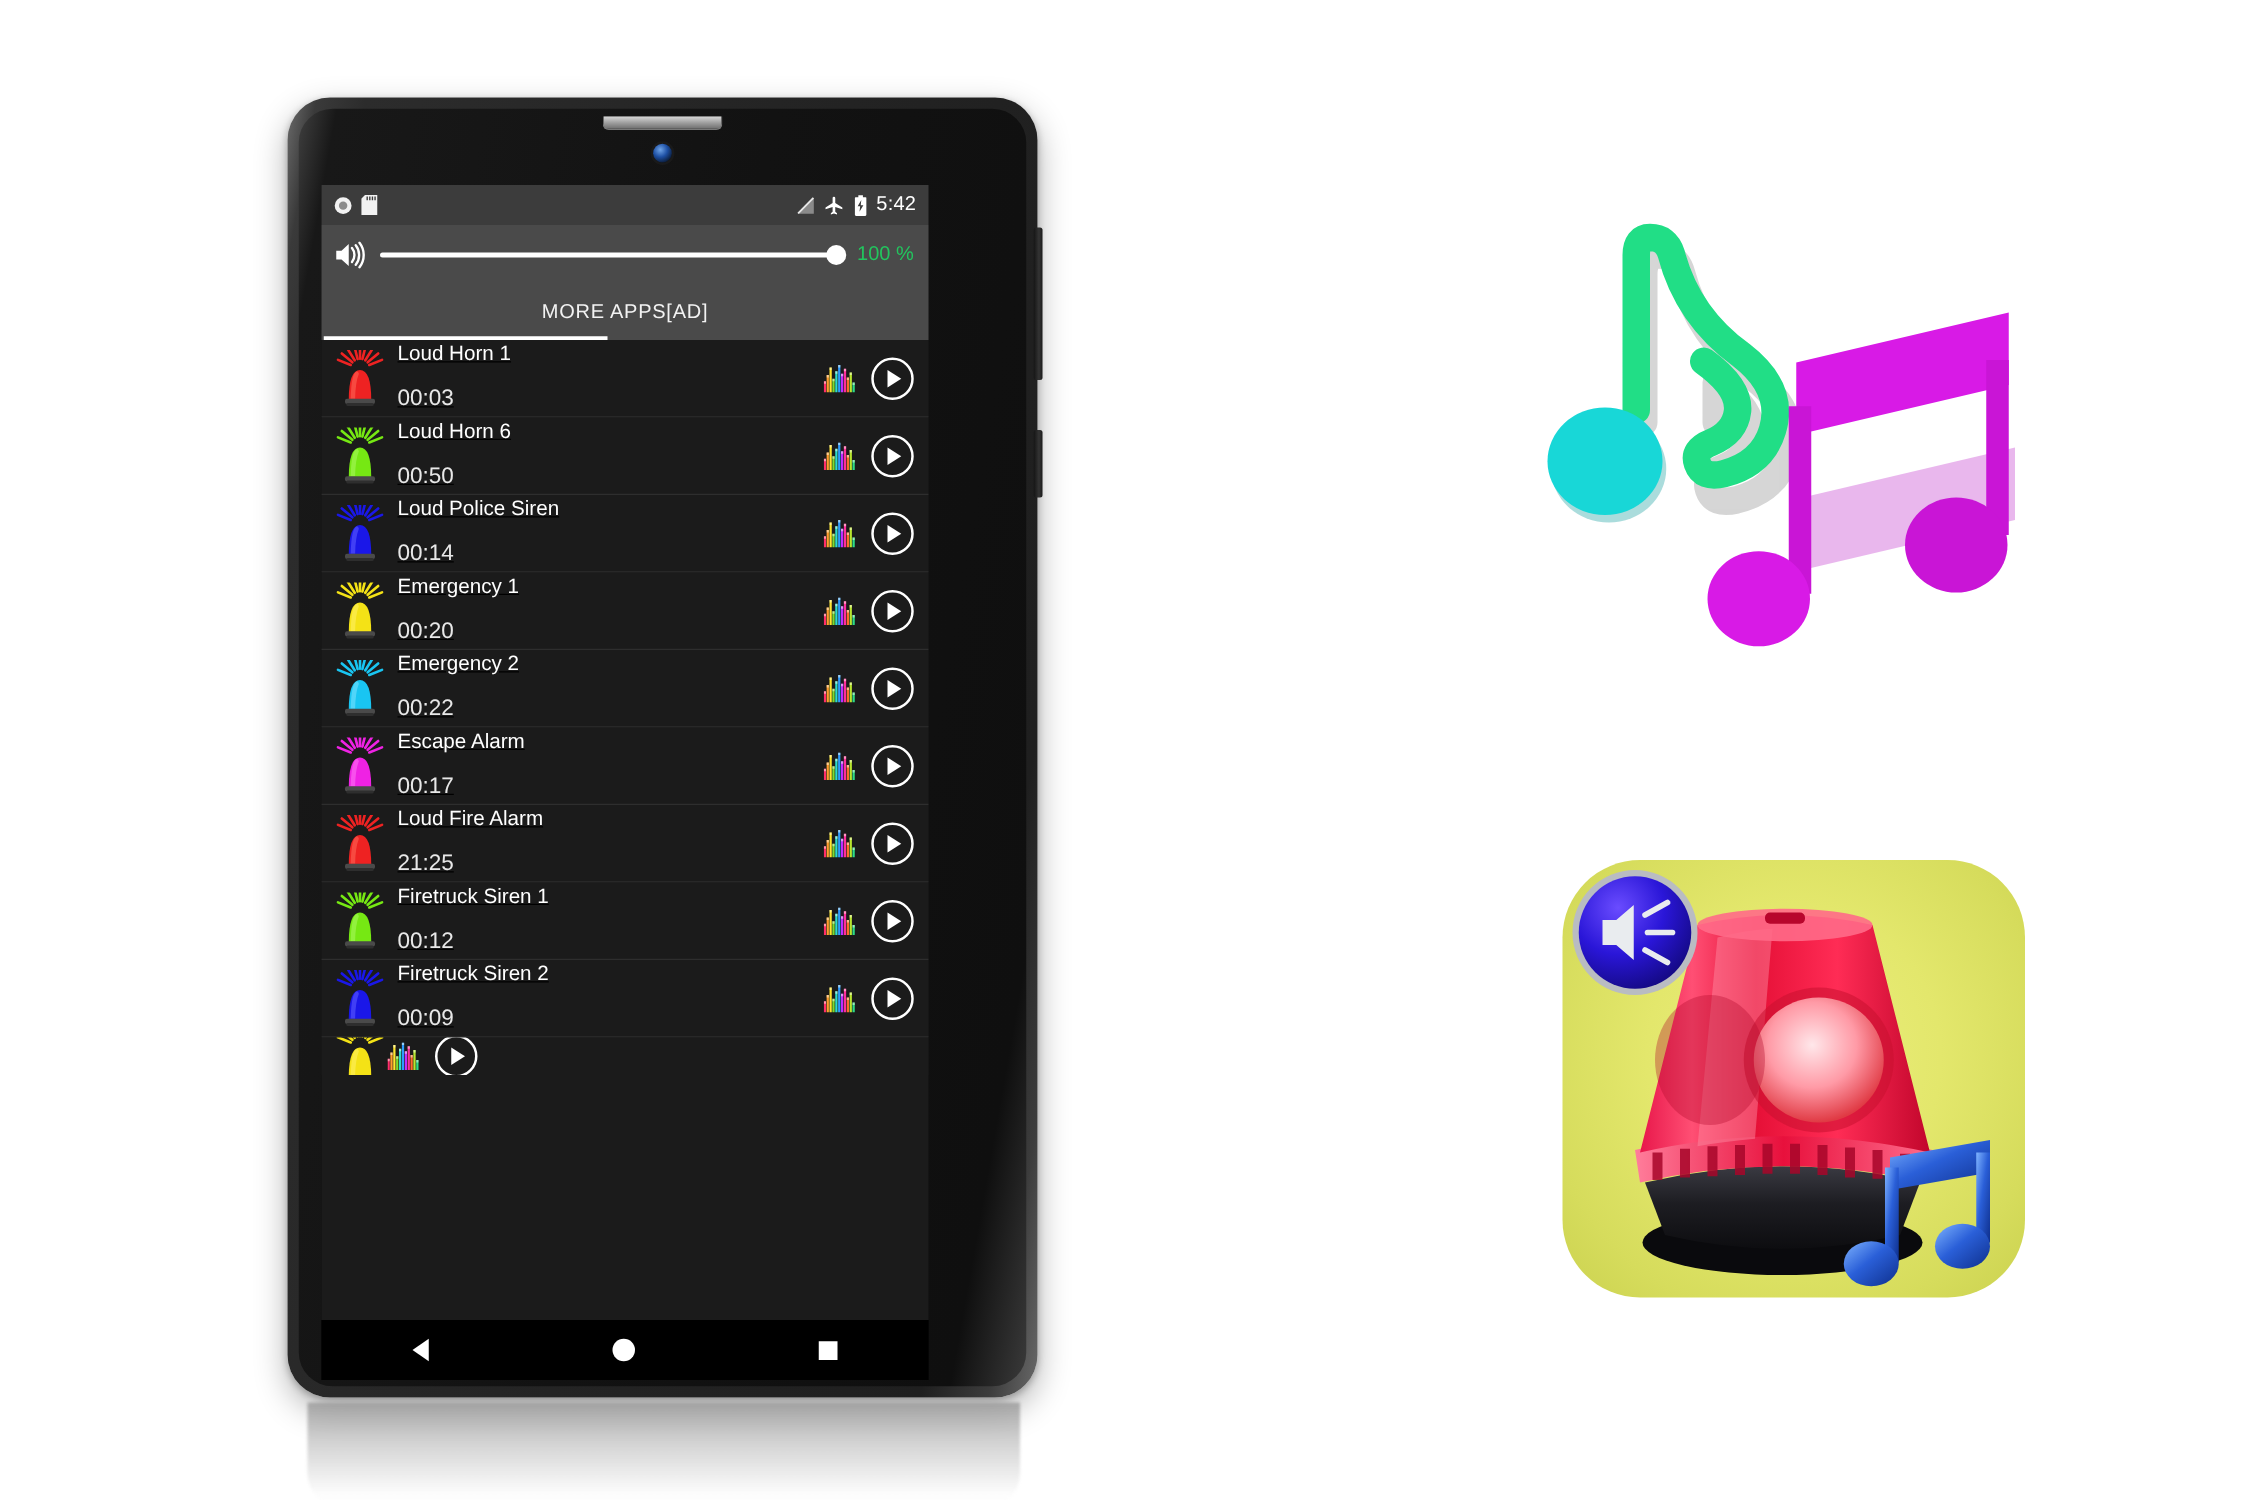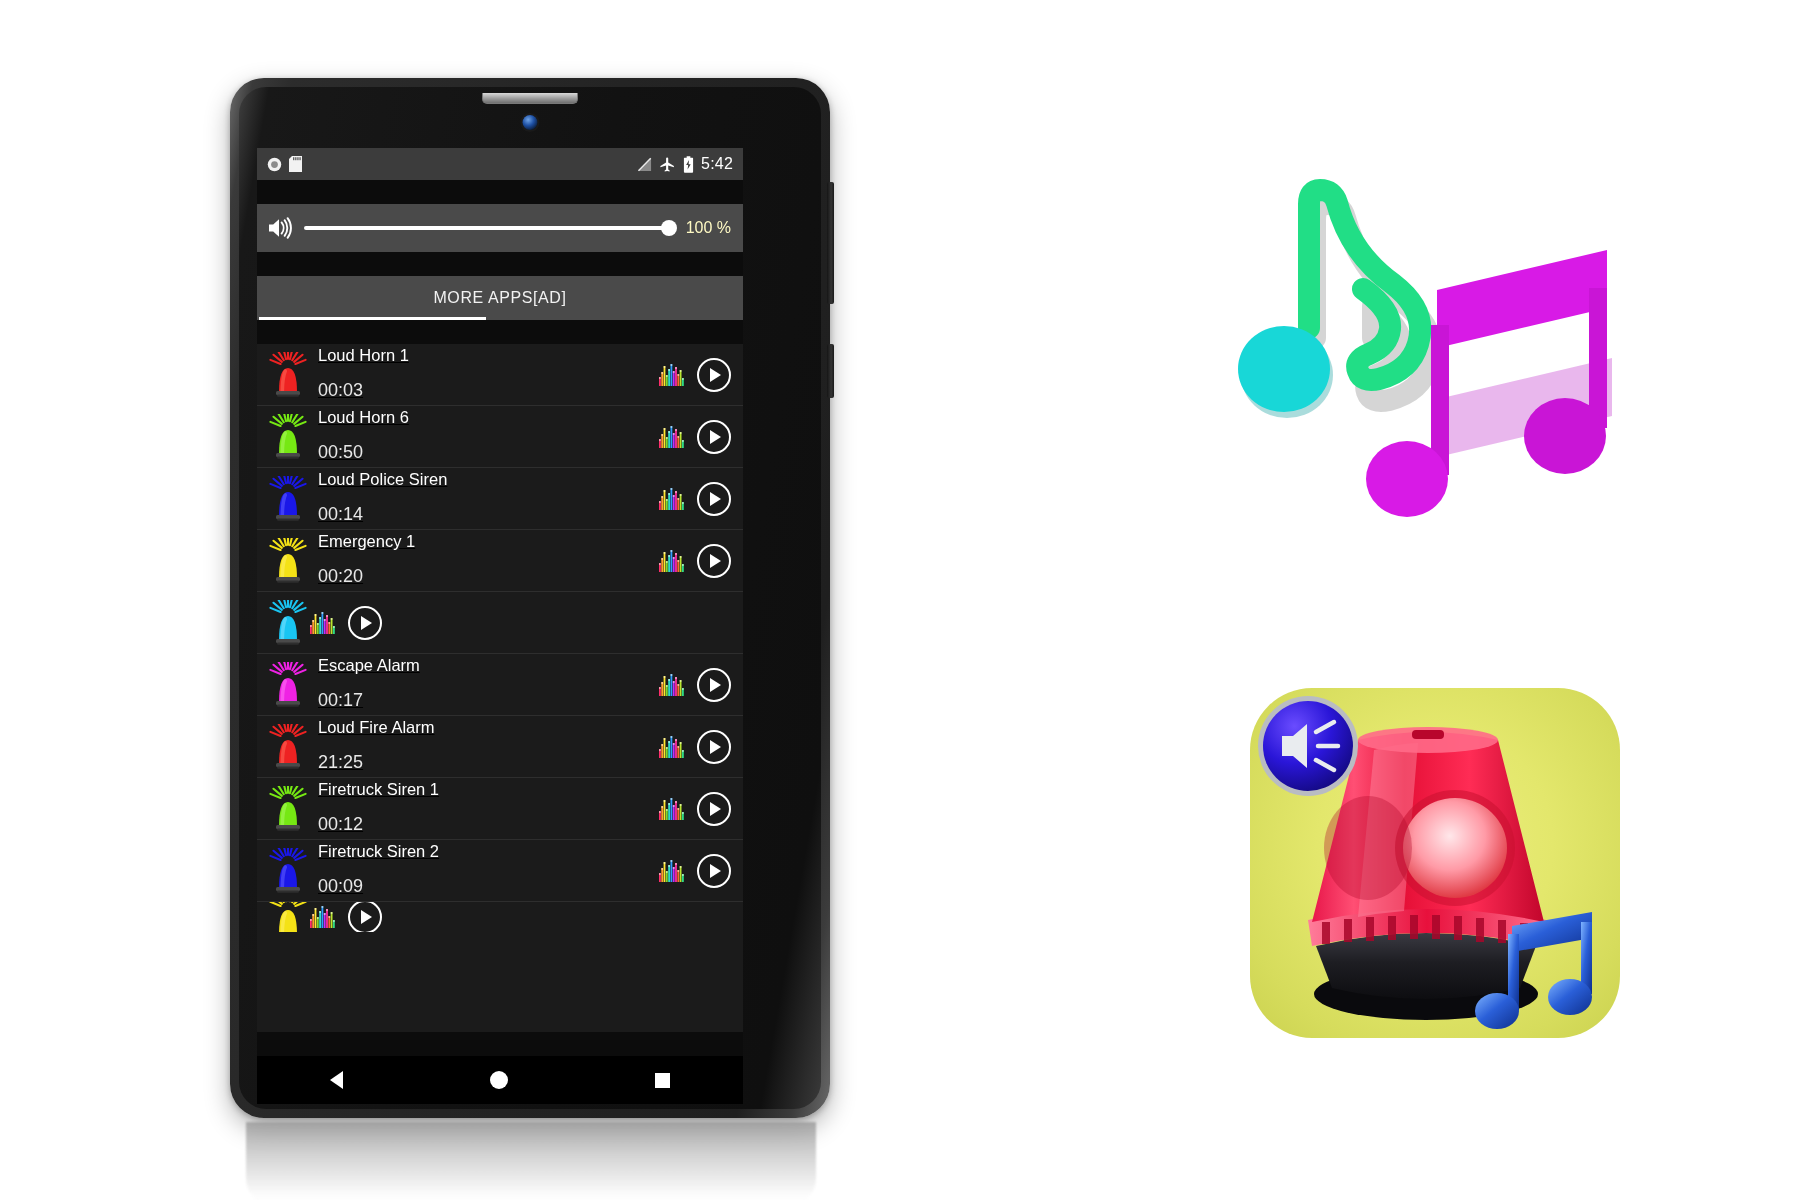--- a/index.html
+++ b/index.html
@@ -41,21 +41,21 @@
     position: absolute; right: -4px; width: 7px; border-radius: 2px;
     background: linear-gradient(90deg,#151515,#343434 60%,#1a1a1a);
   }
   .side-btn.vol  { top: 104px; height: 122px; }
   .side-btn.pwr  { top: 266px; height: 54px; }
 
   
   .screen {
     position: absolute; left: 27px; top: 70px; width: 486px; height: 956px;
     background: #0c0c0c; overflow: hidden;
-    display: flex; flex-direction: column; gap: 24px;
+    display: flex; flex-direction: column;
   }
 
   
   .statusbar {
     height: 32px; background: #3c3c3c; display: flex; align-items: center;
     padding: 0 10px; flex: none;
   }
   .sb-left { display: flex; align-items: center; gap: 7px; }
   .sb-right { margin-left: auto; display: flex; align-items: center; gap: 7px; }
   .sb-time { color: #fff; font-size: 16px; letter-spacing: .2px; }
@@ -64,21 +64,21 @@
   
   .volume-row {
     height: 48px; background: #4a4a4a; display: flex; align-items: center;
     padding: 0 12px 0 10px; gap: 11px; flex: none;
   }
   .slider-track { position: relative; flex: 1; height: 4px; background: #fff; border-radius: 2px; }
   .slider-thumb {
     position: absolute; right: -2px; top: 50%; transform: translateY(-50%);
     width: 16px; height: 16px; border-radius: 50%; background: #fff;
   }
-  .vol-pct { color: #fef9c3; font-size: 16px; white-space: nowrap; }
+  .vol-pct { color: #22c55e; font-size: 16px; white-space: nowrap; }
 
   
   .tabs { height: 44px; background: #4a4a4a; display: flex; flex: none; position: relative; }
   .tab {
     flex: 1; display: flex; align-items: center; justify-content: center;
     color: #f2f2f2; font-size: 16px; letter-spacing: .6px;
   }
   .tab-underline { position: absolute; left: 2px; bottom: 0; width: 227px; height: 3px; background: #fff; }
 
   
@@ -407,20 +407,24 @@
                   <line x1="22" y1="7" x2="22" y2="-4" stroke="#19c5f2" stroke-width="2.1" stroke-linecap="round"></line>
                   <line x1="23.935375164797343" y1="7.237634189792028" x2="26.596516016393686" y2="-3.435618799243933" stroke="#19c5f2" stroke-width="2.1" stroke-linecap="round"></line>
                   <line x1="26.239354113865637" y1="8.215615230748593" x2="32.06846602043089" y2="-1.1129138269720933" stroke="#19c5f2" stroke-width="2.1" stroke-linecap="round"></line>
                   <line x1="28.128355544951823" y1="9.857699122507686" x2="36.55484441926058" y2="2.787035415955753" stroke="#19c5f2" stroke-width="2.1" stroke-linecap="round"></line>
                   <line x1="29.4174708365343" y1="12.003147252672704" x2="39.61649323676896" y2="7.882474725097673" stroke="#19c5f2" stroke-width="2.1" stroke-linecap="round"></line>
                   <path d="M13 40 q0 -24 9 -24 q9 0 9 24 Z" fill="#19c5f2"></path>
                   <path d="M14.5 39 q0.6 -21 5 -22 q1.2 0 1.6 2 q-2.8 7 -3 20 Z" fill="#7fe2ff" opacity=".55"></path>
                   <rect x="10" y="39" width="24" height="4.2" rx="1.6" fill="#4a4a4a"></rect>
                   <rect x="11" y="42.4" width="22" height="2.4" rx="1.2" fill="#2e2e2e"></rect>
                 </svg></div>
+              <div class="row-text">
+                <div class="row-title">Emergency 2</div>
+                <div class="row-dur">00:22</div>
+              </div>
               <div class="eq"><svg width="26" height="22" viewBox="0 0 26 22">
                   <rect x="0" y="13" width="1.8" height="9" fill="#ff2d6b"></rect>
                   <rect x="0" y="13" width="1.8" height="2" fill="#ffe" opacity=".5"></rect>
                   <rect x="2.3" y="8" width="1.8" height="14" fill="#ff9d2e"></rect>
                   <rect x="2.3" y="8" width="1.8" height="2" fill="#ffe" opacity=".5"></rect>
                   <rect x="4.6" y="2" width="1.8" height="20" fill="#ffe62e"></rect>
                   <rect x="4.6" y="2" width="1.8" height="2" fill="#ffe" opacity=".5"></rect>
                   <rect x="6.8999999999999995" y="11" width="1.8" height="11" fill="#7ddc2e"></rect>
                   <rect x="6.8999999999999995" y="11" width="1.8" height="2" fill="#ffe" opacity=".5"></rect>
                   <rect x="9.2" y="5" width="1.8" height="17" fill="#2edcc8"></rect>

